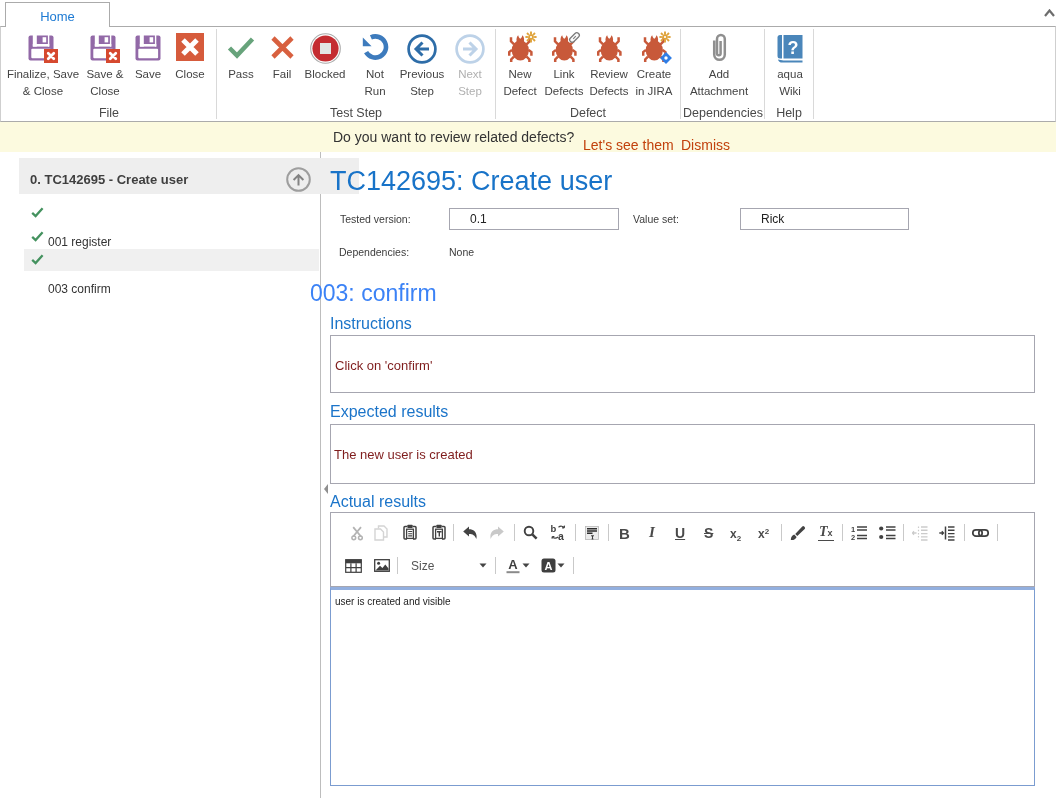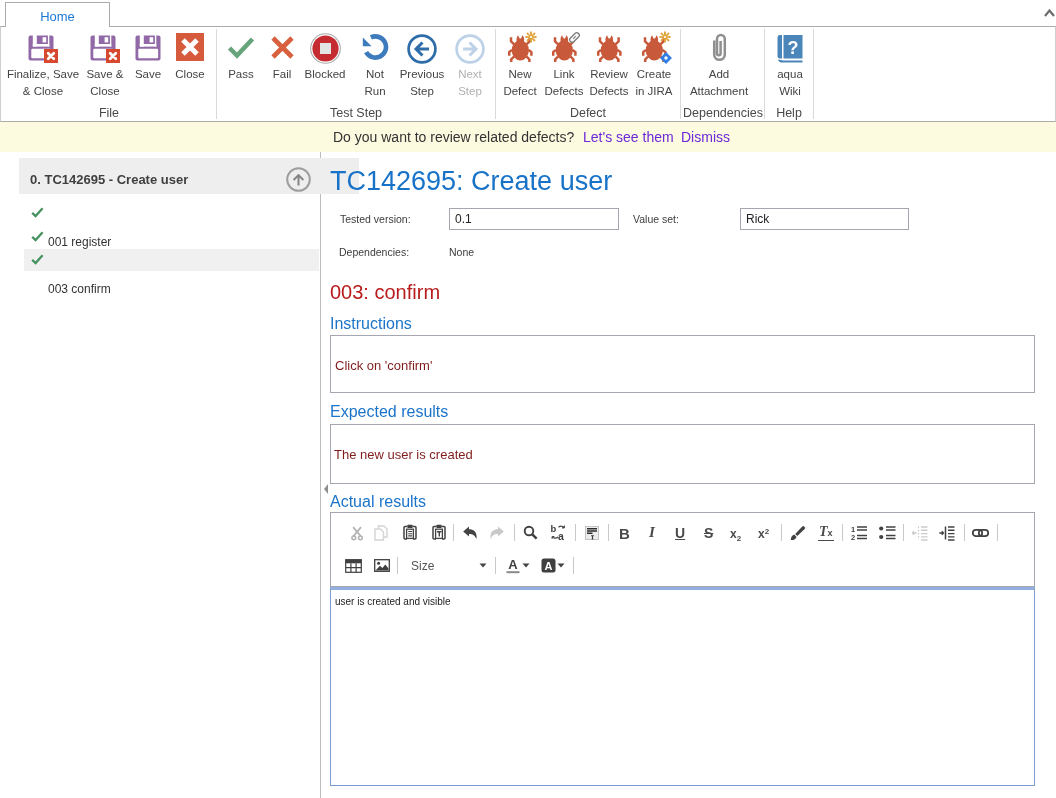--- a/index.html
+++ b/index.html
@@ -19,36 +19,36 @@
 .gsep { position:absolute; top:2px; bottom:2px; width:1px; background:#d9d9d9; }
 .rbtn { position:absolute; top:0; text-align:center; color:#444; font-size:11.5px; }
 .rbtn .ric { height:36px; display:flex; align-items:flex-end; justify-content:center; }
 .rbtn .rlb { margin-top:3px; line-height:16.5px; }
 .glabel { position:absolute; top:79px; text-align:center; color:#494949; font-size:12.5px; width:100px; }
 .dis { color:#b0b0b0; }
 
 
 #notice { position:absolute; left:0; top:122px; width:1056px; height:30px; background:#fcfadf;
   font-size:14px; color:#333; }
-#notice a { color:#6d28d9; text-decoration:none; }
+#notice a { color:#c2410c; text-decoration:none;margin-top:8px; }
 
 
 #vsep { position:absolute; left:320px; top:152px; width:1px; height:646px; background:#bdbdbd; }
 #sbhead { position:absolute; left:19px; top:158px; width:340px; height:36px; background:#eeeeee; }
 #sbhead .t { position:absolute; left:11px; top:14px; font-size:13px; font-weight:bold; color:#3f3f3f; }
 .srow { position:absolute; left:24px; width:295px; height:22px; font-size:12px; color:#333; }
 .srow .ck { position:absolute; left:7px; top:5px; }
 .srow .tx { position:absolute; left:24px; top:0;margin-top:33px; }
 
 
 h1.title { position:absolute; left:330px; top:168px; font-size:27px; font-weight:normal; color:#1873c8; line-height:1; }
 .flabel { position:absolute; font-size:10.5px; color:#3c3c3c; }
 .finput { position:absolute; height:22px; border:1px solid #a6a6b0; background:#fff; font-size:12px;
-  color:#222; line-height:20px; padding-left:5px; }
-h2.step { position:absolute; left:330px; top:282px; font-size:20px; font-weight:normal; color:#b91c1c; line-height:1; }
+  color:#222; line-height:20px; padding-left:20px; }
+h2.step { position:absolute; left:310px; top:282px; font-size:23px; font-weight:normal; color:#3b82f6; line-height:1; }
 .seclbl { position:absolute; left:330px; font-size:16px; font-weight:normal; color:#1b74c9; line-height:1; }
 .box { position:absolute; left:330px; width:705px; border:1px solid #a6a6b0; background:#fff;
   font-size:13px; color:#7f1d1d; }
 #splitter { position:absolute; left:324px; top:484px; width:0; height:0;
   border-top:5px solid transparent; border-bottom:5px solid transparent; border-right:4px solid #8f8f8f; }
 
 
 #tbar { position:absolute; left:330px; top:512px; width:705px; height:75px; border:1px solid #a6a6b0; background:#fff; }
 .ti { position:absolute; }
 .tsep { position:absolute; width:1px; height:17px; background:#c9c9c9; }

